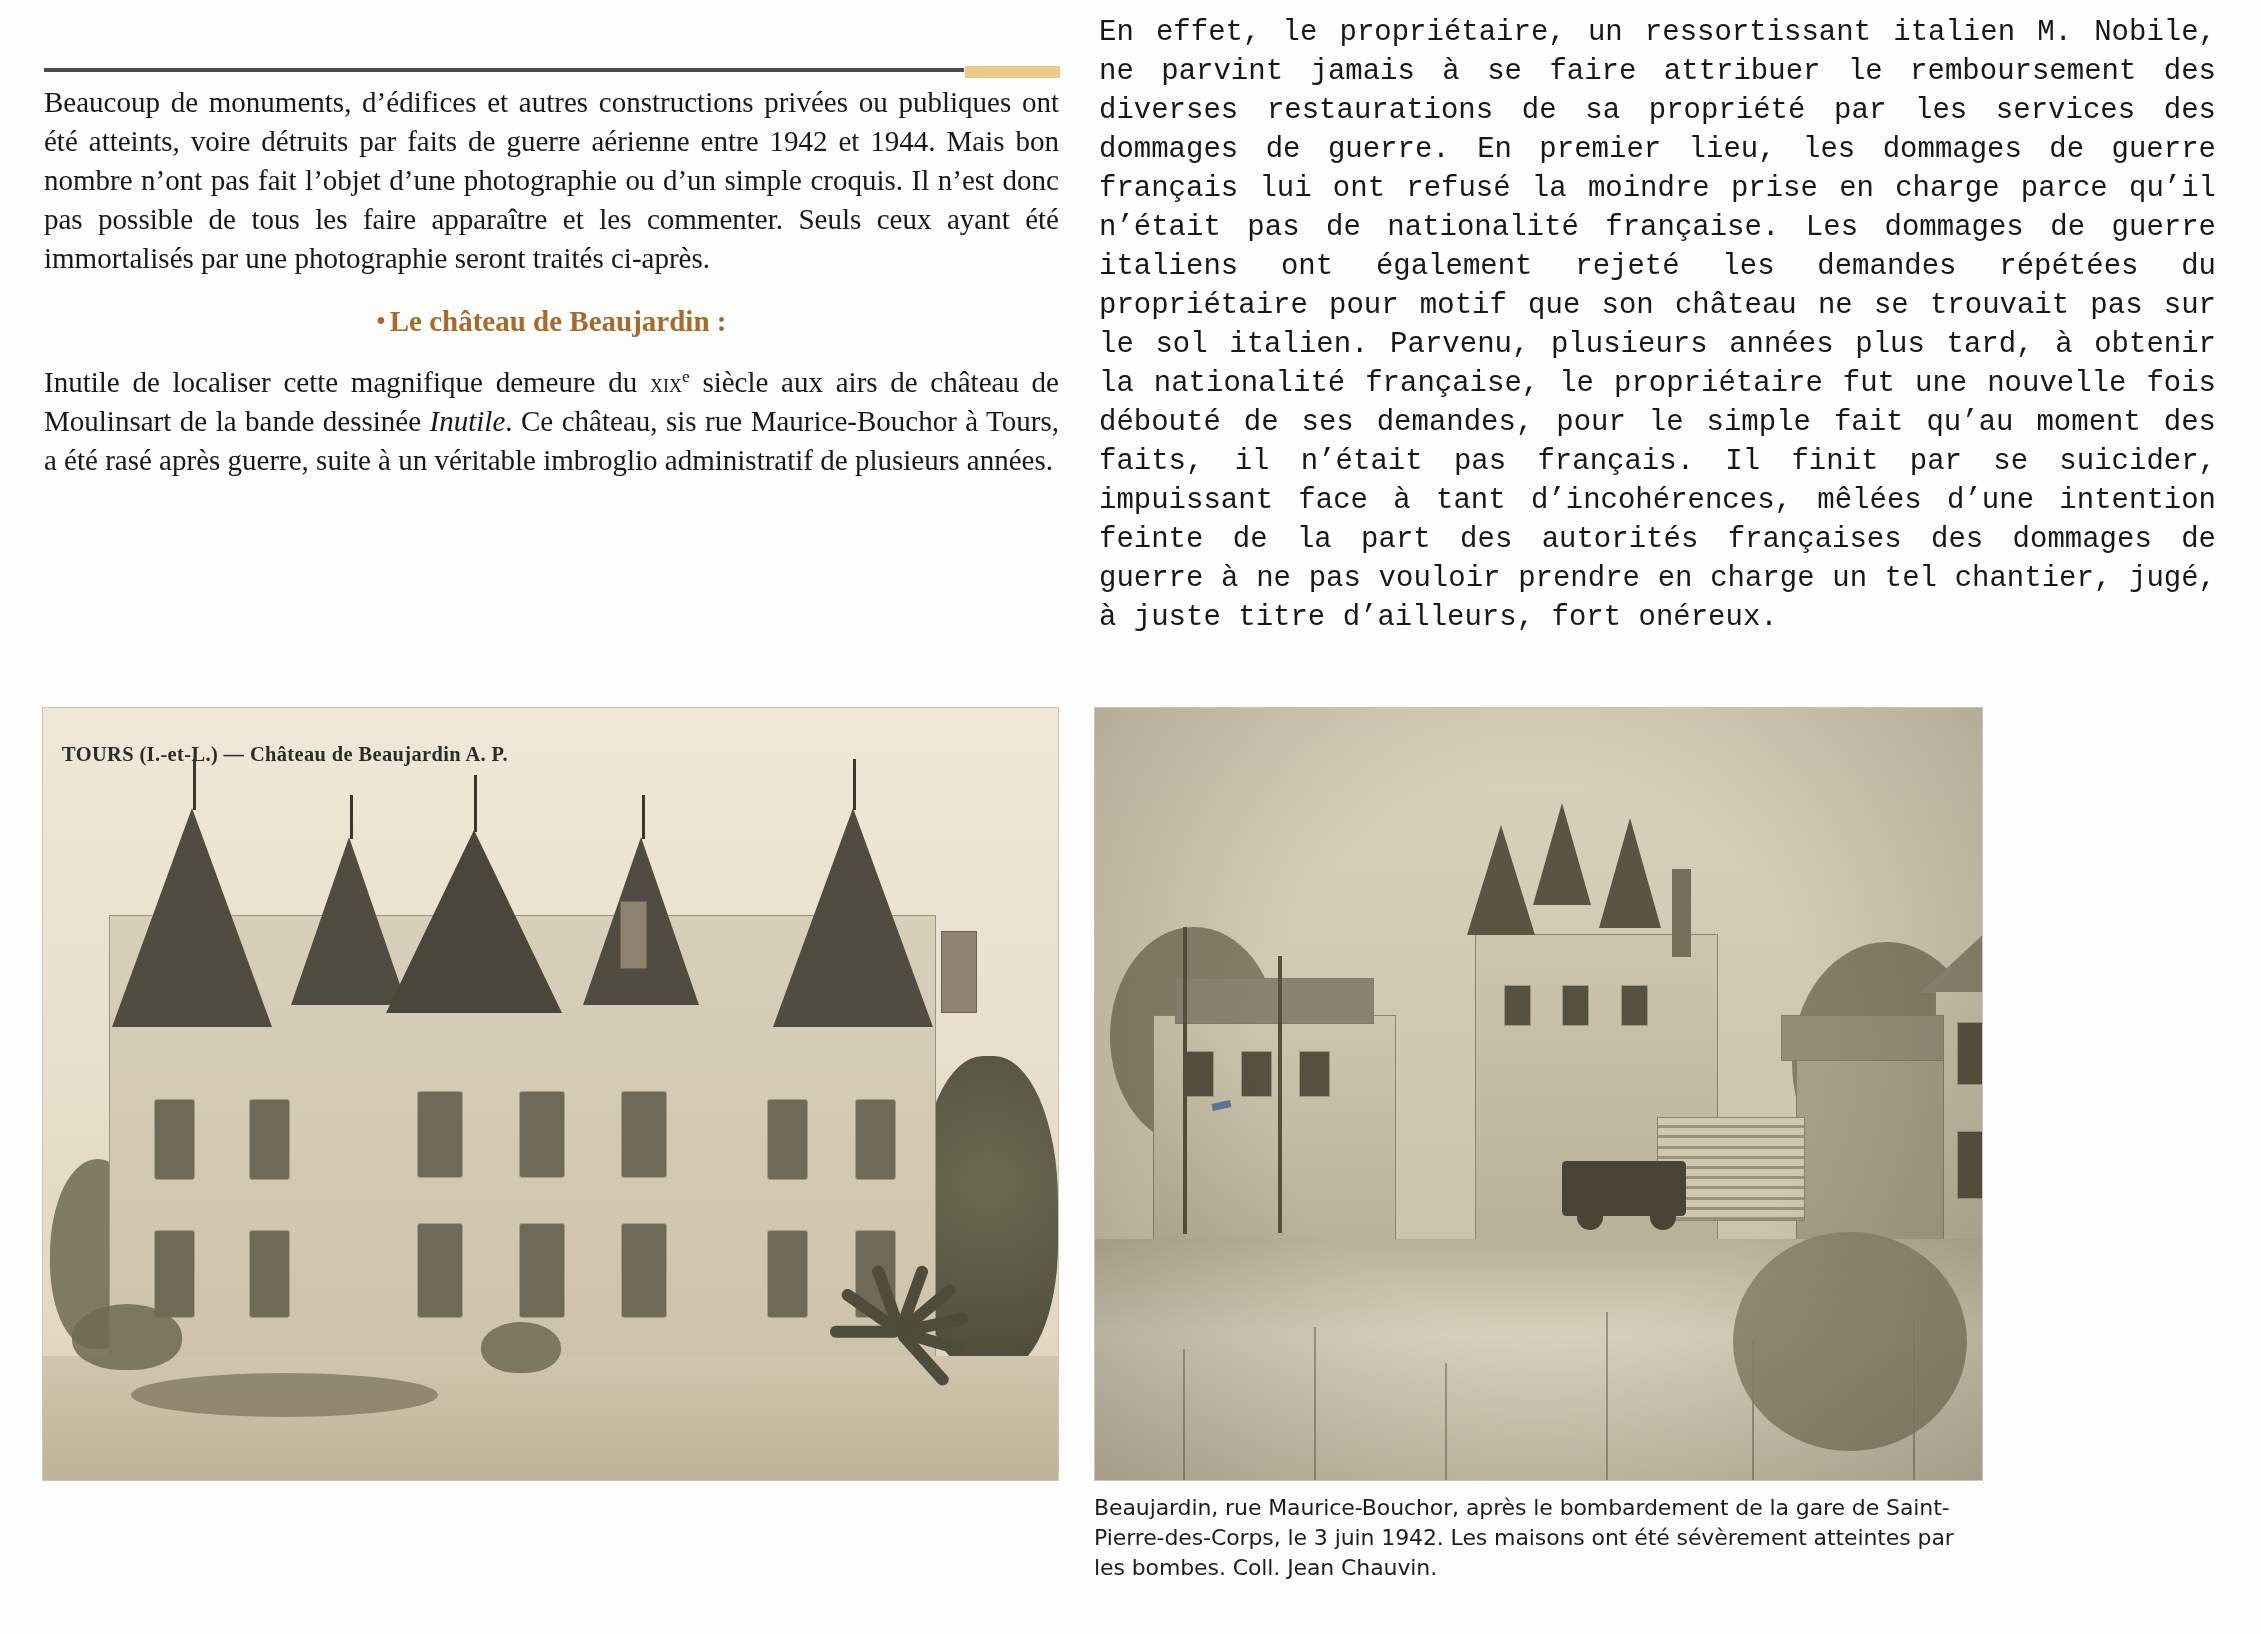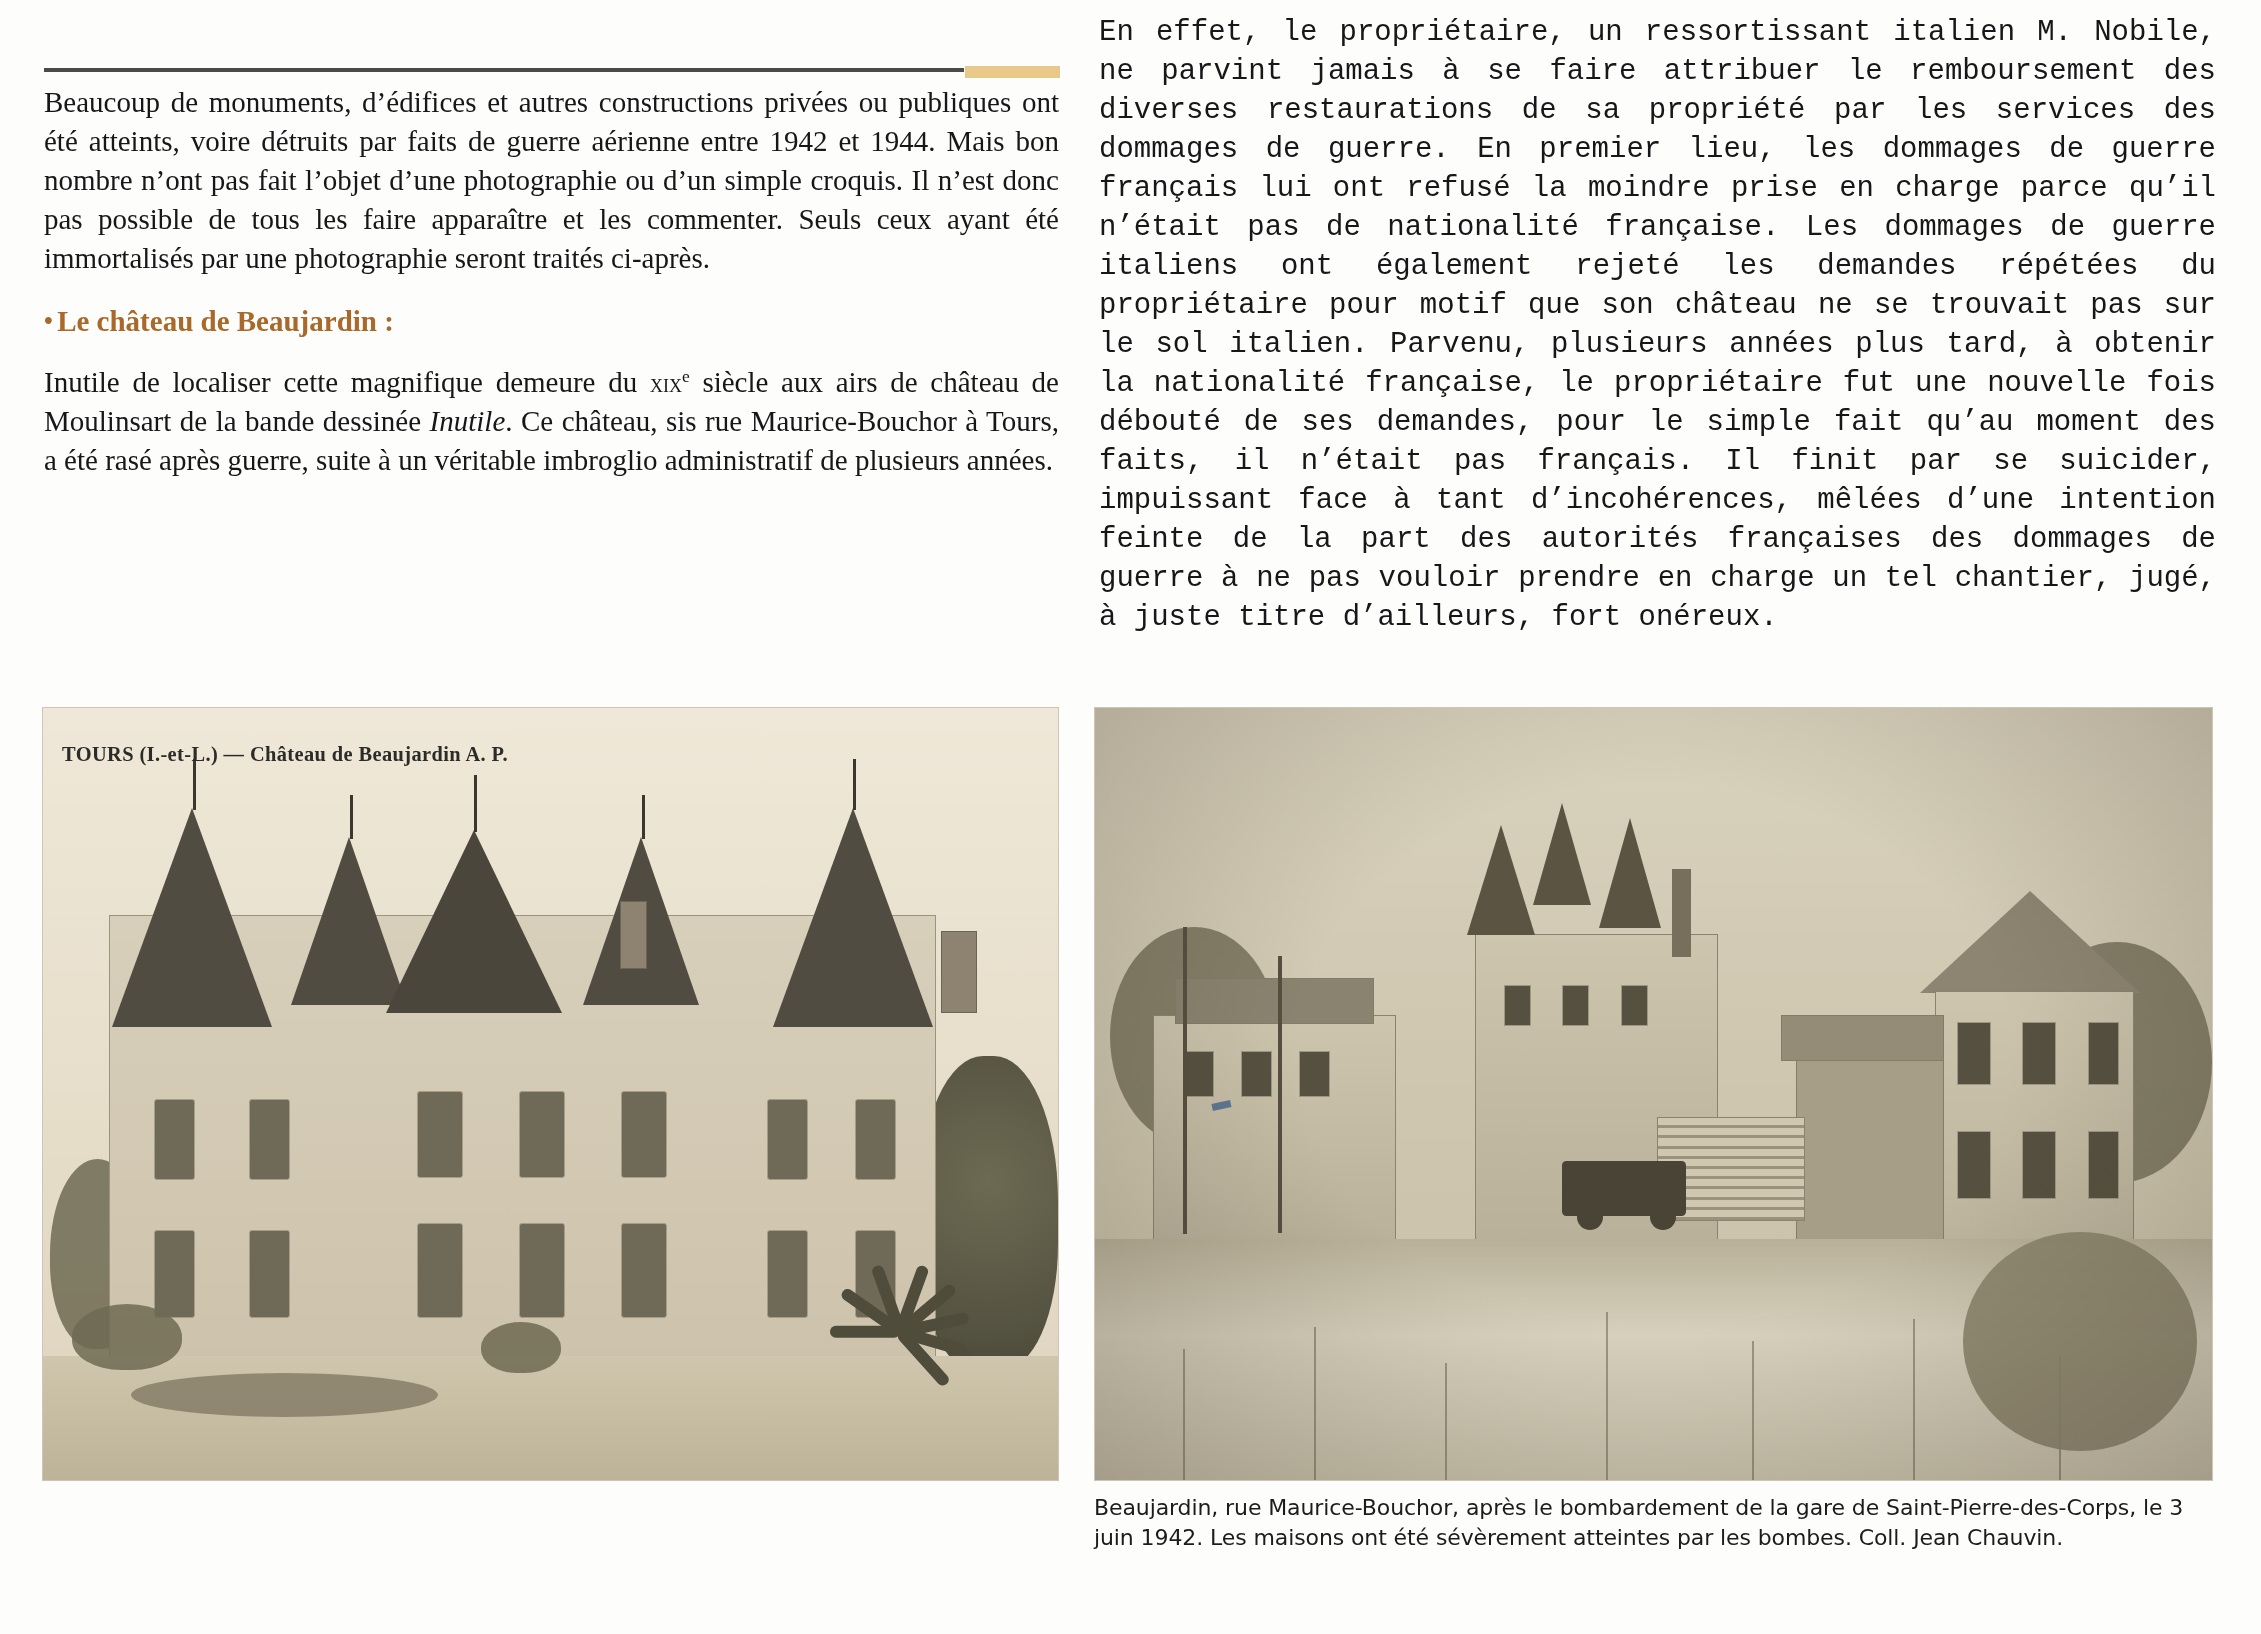--- a/index.html
+++ b/index.html
@@ -81,20 +81,21 @@
     margin-bottom: 4px;
     font-family: Liberation Mono, monospace;
   }
   .bullet-head {
     font-family: "Liberation Serif", serif;
     font-size: 29px;
     font-weight: bold;
     color: #a8692a;
     margin: 22px 0 22px 0;
     line-height: 1.3;
+    text-align: center;
   }
   .bullet-dot {
     color: #a8692a;
     font-size: 25px;
     vertical-align: 2.2px;
     margin-right: 4.4px;
   }
   .smallcaps {
     font-variant: small-caps;
     font-size: 26px;
@@ -109,21 +110,21 @@
   .fig-left {
     position: absolute;
     left: 42px;
     top: 707px;
     width: 1015px;
   }
   .fig-right {
     position: absolute;
     left: 1094px;
     top: 707px;
-    width: 1117px;
+    width: 887px;
   }
   .photo {
     position: relative;
     width: 100%;
     overflow: hidden;
     border: 0.7px solid #cbc6b8;
   }
   .photo.left-photo { height: 772px; background: #e9e2d2; }
   .photo.right-photo { height: 772px; background: #cfc7b2; }
 

